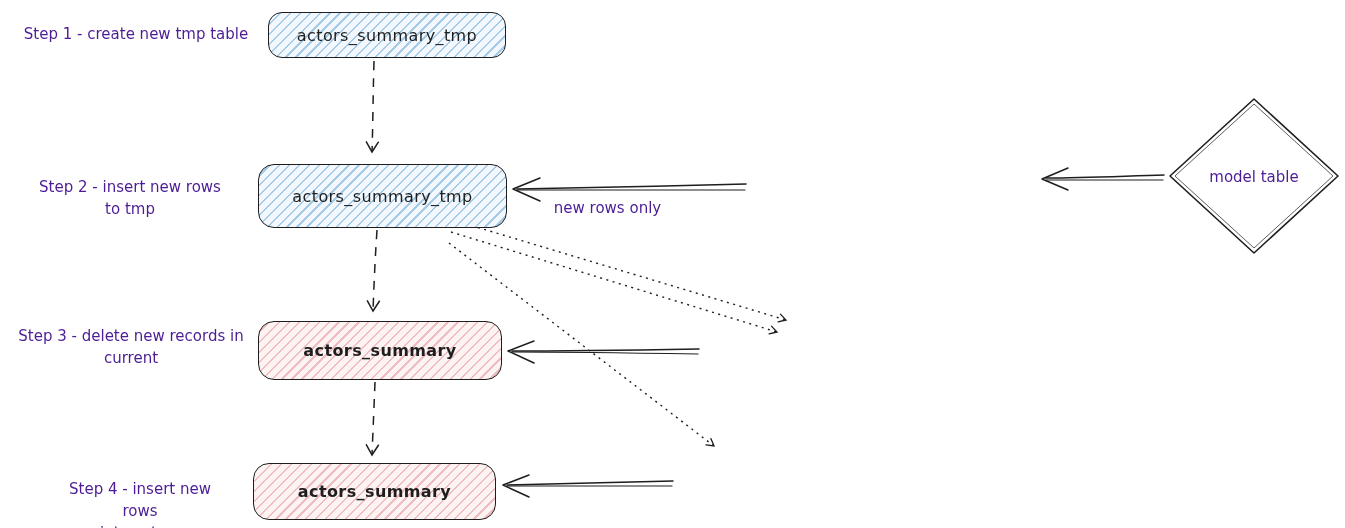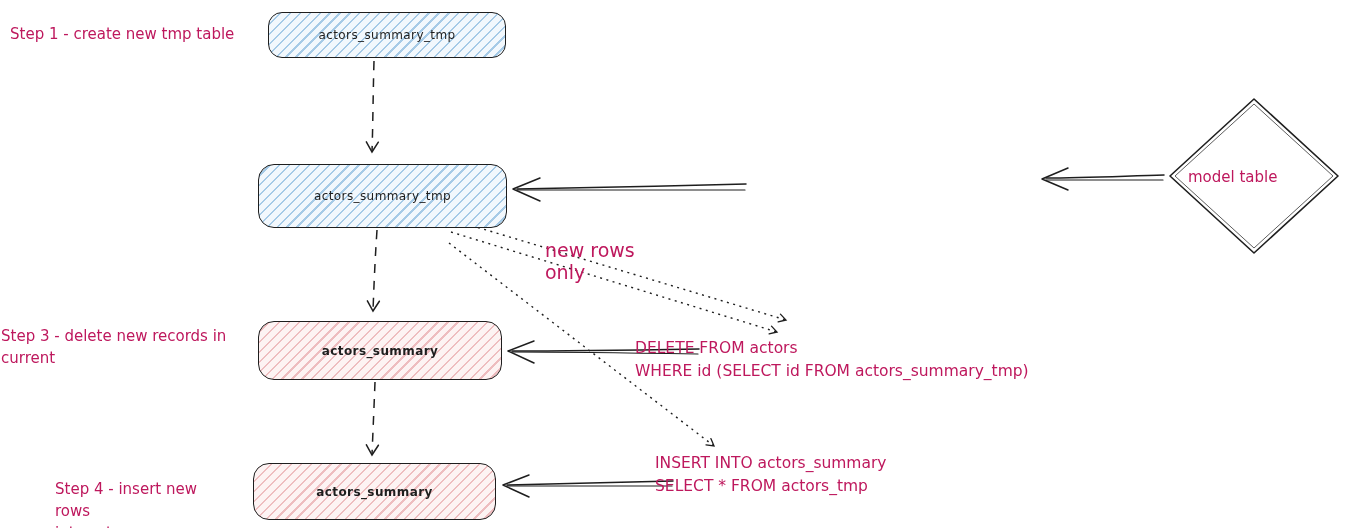--- a/index.html
+++ b/index.html
@@ -3,40 +3,40 @@
 <meta charset="utf-8">
 <style>
   * { margin:0; padding:0; box-sizing:border-box; }
   html,body { background:#ffffff; }
   body { font-family:"DejaVu Sans", sans-serif; color:#1e1e1e; }
   .canvas { position:relative; width:1345px; height:528px; background:#ffffff; overflow:hidden; }
   .svg-layer { position:absolute; left:0; top:0; width:1345px; height:528px; }
 
   .node {
     position:absolute; display:flex; align-items:center; justify-content:center;
-    border:1.7px solid #1e1e1e; border-radius:16px; font-size:12px; letter-spacing:0.4px;
+    border:1.7px solid #1e1e1e; border-radius:16px; font-size:16px; letter-spacing:0.4px;
   }
   .node.blue {
     background-color:#f2f8fd;
     background-image:repeating-linear-gradient(315deg, rgba(125,178,219,0.65) 0 1.6px, rgba(255,255,255,0) 1.6px 7px);
   }
   .node.pink {
     background-color:#fdf3f3;
     background-image:repeating-linear-gradient(315deg, rgba(228,153,157,0.6) 0 1.6px, rgba(255,255,255,0) 1.6px 7px);
     font-weight:bold;
   }
   .node .node-text {
     background:transparent; padding:1px 6px;
   }
 
-  .lbl { position:absolute; white-space:pre-line; text-align:left; color:#be185d; }
+  .lbl { position:absolute; white-space:pre-line; text-align:center; color:#4c1d95; }
   .step-lbl { font-size:15px; line-height:1.45; }
   .query-lbl { font-size:15px; line-height:1.42; }
   .sql-lbl { font-size:15.5px; line-height:1.5; }
-  .small-lbl { font-size:19px;margin-top:40px; }
+  .small-lbl { font-size:15px; }
   .diamond-lbl { font-size:15px; }
 </style>
 </head>
 <body>
 
 <div class="canvas">
 
   <svg class="svg-layer" width="1345" height="528" viewBox="0 0 1345 528" xmlns="http://www.w3.org/2000/svg">
     <defs>
       <marker id="mV" markerUnits="userSpaceOnUse" markerWidth="18" markerHeight="18" refX="13" refY="8" orient="auto">
@@ -95,29 +95,27 @@
 
   <div class="node pink" style="left:258px; top:321px; width:244px; height:59px;">
     <span class="node-text">actors_summary</span>
   </div>
 
   <div class="node pink" style="left:253px; top:463px; width:243px; height:57px;">
     <span class="node-text">actors_summary</span>
   </div>
 
   <div class="lbl step-lbl" style="left:10px; top:24px; width:252px;">Step 1 - create new tmp table</div>
+  <div class="lbl step-lbl" style="left:25px; top:177px; width:210px;">Step 2 - insert new rows
+to tmp</div>
   <div class="lbl step-lbl" style="left:1px; top:326px; width:260px;">Step 3 - delete new records in
 current</div>
   <div class="lbl step-lbl" style="left:55px; top:479px; width:170px;">Step 4 - insert new rows
 into actors</div>
 
 
   <div class="lbl small-lbl" style="left:545px; top:199px; width:125px;">new rows only</div>
 
-  <div class="lbl sql-lbl" style="left:635px; top:337px; width:515px;">DELETE FROM actors
-WHERE id (SELECT id FROM actors_summary_tmp)</div>
 
-  <div class="lbl sql-lbl" style="left:655px; top:452px; width:310px;">INSERT INTO actors_summary
-SELECT * FROM actors_tmp</div>
 
   <div class="lbl diamond-lbl" style="left:1188px; top:168px; width:132px;">model table</div>
 
 </div>
 
 </body></html>

